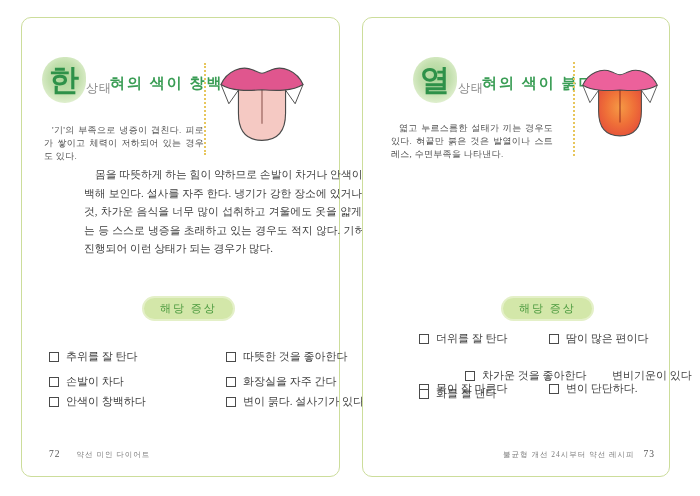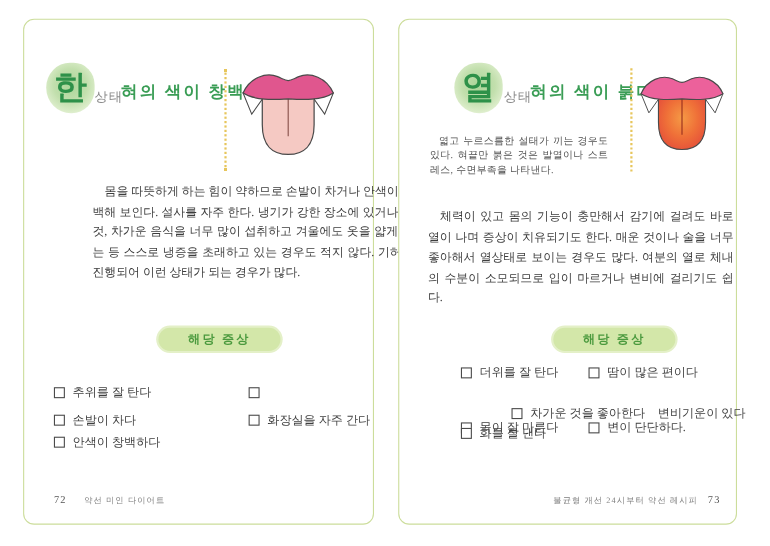--- a/index.html
+++ b/index.html
@@ -43,35 +43,35 @@
   .page.left .tongue{left:191px;top:43px;width:98px;height:82px;}
   .page.right .tongue{left:215px;top:42px;width:84px;height:82px;}
 
   
   .bodytext{position:absolute;font-size:10.8px;line-height:18.5px;color:#3d3d3d;text-align:justify;text-indent:11px;}
   .page.left .bodytext{left:22px;top:147px;width:292px;margin-left:40px;}
   .page.right .bodytext{left:26px;top:170px;width:278px;}
 
   
   .pill{
-    position:absolute;padding:3px 27px;border-radius:11px;
-    background:#d3e7a9;color:#4b9a3e;font-size:11px;font-weight:bold;letter-spacing:2px;white-space:nowrap;
+    position:absolute;padding:3px 16px;border-radius:11px;
+    background:#d3e7a9;color:#4b9a3e;font-size:11px;font-weight:normal;letter-spacing:2px;white-space:nowrap;
     box-shadow:0 0 0 2px #e4f0c8;
   }
   .page.left .pill{left:122px;top:280px;}
   .page.right .pill{left:140px;top:280px;}
 
   
   .row{position:absolute;height:15px;display:flex;align-items:center;gap:7px;font-size:11px;color:#3f3f3f;white-space:nowrap;}
   .box{width:8px;height:8px;border:1.2px solid #4a4a4a;flex:0 0 auto;background:#fff;}
   .row.no-box .box{visibility:hidden;}
 
   .page.left .c1{left:27px;}  .page.left .c2{left:204px;}
   .page.left .r0{top:331px;font-family:Liberation Serif, serif;}  .page.left .r1{top:356px;text-align:right;}  .page.left .r2{top:376px;}
-  .page.right .c1{left:56px;} .page.right .c2{left:172px;justify-content:space-between;}
+  .page.right .c1{left:56px;} .page.right .c2{left:186px;justify-content:space-between;}
   .page.right .r0{top:313px;} .page.right .r1{top:331px;margin-top:32px;}
   .page.right .r2{top:350px;margin-left:46px;} .page.right .r3{top:368px;text-align:center;}
 
   
   .footer{position:absolute;bottom:16px;display:flex;align-items:baseline;gap:9px;white-space:nowrap;}
   .page.left .footer{left:27px;gap:16px;}
   .page.right .footer{right:14px;flex-direction:row-reverse;}
   .pageno{font-size:9.5px;color:#555;letter-spacing:1px;}
   .ftitle{font-size:7.5px;color:#7d7d7d;letter-spacing:1px;margin-top:29px;}
 </style>
@@ -80,20 +80,21 @@
 
 <div class="sheet">
 
   <div class="page left">
     <div class="blob">
       <span class="ch">한</span>
     </div>
     <span class="state-label">상태</span>
     <span class="title">혀의 색이 창백</span>
 
+    <div class="intro">'기'의 부족으로 냉증이 겹친다. 피로가 쌓이고 체력이 저하되어 있는 경우도 있다.</div>
     <div class="dotted-div"></div>
 
     <svg class="tongue" viewBox="0 0 106 94">
       <path d="M6,27 L15,49 L27,32 Z" fill="#ffffff" stroke="#4a4a4a" stroke-width="1.1"></path>
       <path d="M100,27 L91,49 L79,32 Z" fill="#ffffff" stroke="#4a4a4a" stroke-width="1.1"></path>
       <path d="M26,29 L26,60 C26,82 37,91 53,91 C69,91 80,82 80,60 L80,29 C66,25 40,25 26,29 Z" fill="#f5c9c3" stroke="#4a4a4a" stroke-width="1.3"></path>
       <path d="M53,33 L53,72" stroke="#8a544e" stroke-width="1.2" fill="none"></path>
       <path d="M6,27 C13,11 30,5 42,10 C47,12 50,14 53,14 C56,14 59,12 64,10 C76,5 93,11 100,27 C88,35 68,34 53,33 C38,34 18,35 6,27 Z" fill="#e0568e" stroke="#4a4a4a" stroke-width="1.3"></path>
     </svg>
 
@@ -108,24 +109,29 @@
     <div class="row c1 r1">
       <span class="box"></span>
       <span>손발이 차다</span>
     </div>
     <div class="row c1 r2">
       <span class="box"></span>
       <span>안색이 창백하다</span>
     </div>
     <div class="row c2 r0">
       <span class="box"></span>
+      <span>따뜻한 것을 좋아한다</span>
     </div>
     <div class="row c2 r1">
       <span class="box"></span>
       <span>화장실을 자주 간다</span>
+    </div>
+    <div class="row c2 r2">
+      <span class="box"></span>
+      <span>변이 묽다. 설사기가 있다</span>
     </div>
 
     <div class="footer">
       <span class="pageno">72</span>
       <span class="ftitle">약선 미인 다이어트</span>
     </div>
   </div>
 
   <div class="page right">
     <div class="blob">
@@ -145,21 +151,20 @@
           <stop offset="100%" stop-color="#e5503a"></stop>
         </radialGradient>
       </defs>
       <path d="M6,27 L15,49 L27,32 Z" fill="#ffffff" stroke="#4a4a4a" stroke-width="1.1"></path>
       <path d="M100,27 L91,49 L79,32 Z" fill="#ffffff" stroke="#4a4a4a" stroke-width="1.1"></path>
       <path d="M26,29 L26,60 C26,82 37,91 53,91 C69,91 80,82 80,60 L80,29 C66,25 40,25 26,29 Z" fill="url(#gradHot)" stroke="#4a4a4a" stroke-width="1.3"></path>
       <path d="M53,33 L53,74" stroke="#99301f" stroke-width="1.3" fill="none"></path>
       <path d="M6,27 C13,11 30,5 42,10 C47,12 50,14 53,14 C56,14 59,12 64,10 C76,5 93,11 100,27 C88,35 68,34 53,33 C38,34 18,35 6,27 Z" fill="#ec619b" stroke="#4a4a4a" stroke-width="1.3"></path>
     </svg>
 
-    <div class="bodytext">체력이 있고 몸의 기능이 충만해서 감기에 걸려도 바로 열이 나며 증상이 치유되기도 한다. 매운 것이나 술을 너무 좋아해서 열상태로 보이는 경우도 많다. 여분의 열로 체내의 수분이 소모되므로 입이 마르거나 변비에 걸리기도 쉽다.</div>
 
     <div class="pill">해당 증상</div>
 
     <div class="row c1 r0">
       <span class="box"></span>
       <span>더위를 잘 탄다</span>
     </div>
     <div class="row c1 r1">
       <span class="box"></span>
       <span>목이 잘 마른다</span>

